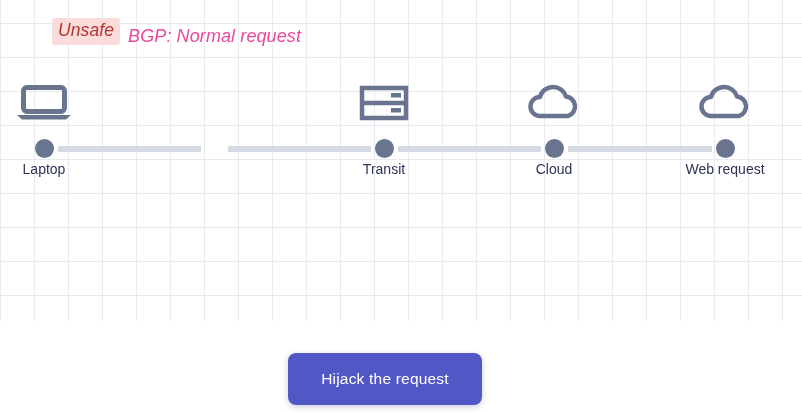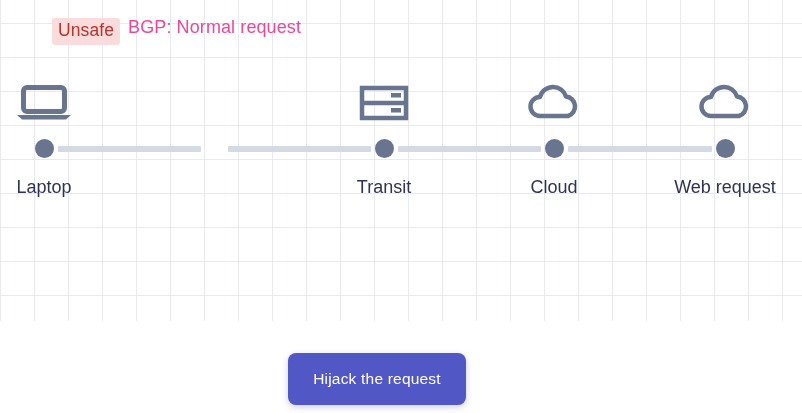--- a/index.html
+++ b/index.html
@@ -38,23 +38,24 @@
     width: 802px;
     height: 413px;
   }
 
   
   #title-row {
     position: absolute;
     left: 52px;
     top: 18px;
     display: flex;
-    align-items: flex-start;
+    align-items: flex-end;
     gap: 8px;
     white-space: nowrap;
+    font-style: italic;
   }
   #status-badge {
     background: #fbdcdc;
     color: #b5352c;
     font-size: 17.5px;
     line-height: 1;
     padding: 4px 6px 5px 6px;
     border-radius: 3px;
     letter-spacing: 0.1px;
   }
@@ -89,41 +90,41 @@
     justify-content: center;
   }
   .node-dot {
     width: 19px;
     height: 19px;
     border-radius: 50%;
     background: #69748e;
     margin-top: 17px;
   }
   .node-label {
-    margin-top: 20px;
-    font-size: 18px;
+    margin-top: 4px;
+    font-size: 14px;
     color: #2e3356;
     line-height: 1;
     white-space: nowrap;
     text-align: right;
   }
   .link-bar {
     position: absolute;
     top: 146px;
     height: 6px;
     border-radius: 1px;
     background: #d3dae3;
   }
 
   
   #hijack-button {
     position: absolute;
     left: 288px;
     top: 353px;
-    width: 178px;
+    width: 194px;
     height: 52px;
     border: none;
     border-radius: 8px;
     background: #5157c4;
     color: #ffffff;
     font-family: "Liberation Sans", sans-serif;
     font-size: 15.5px;
     letter-spacing: 0.2px;
     cursor: pointer;
     box-shadow: 0 2px 6px rgba(70, 75, 150, 0.28);

